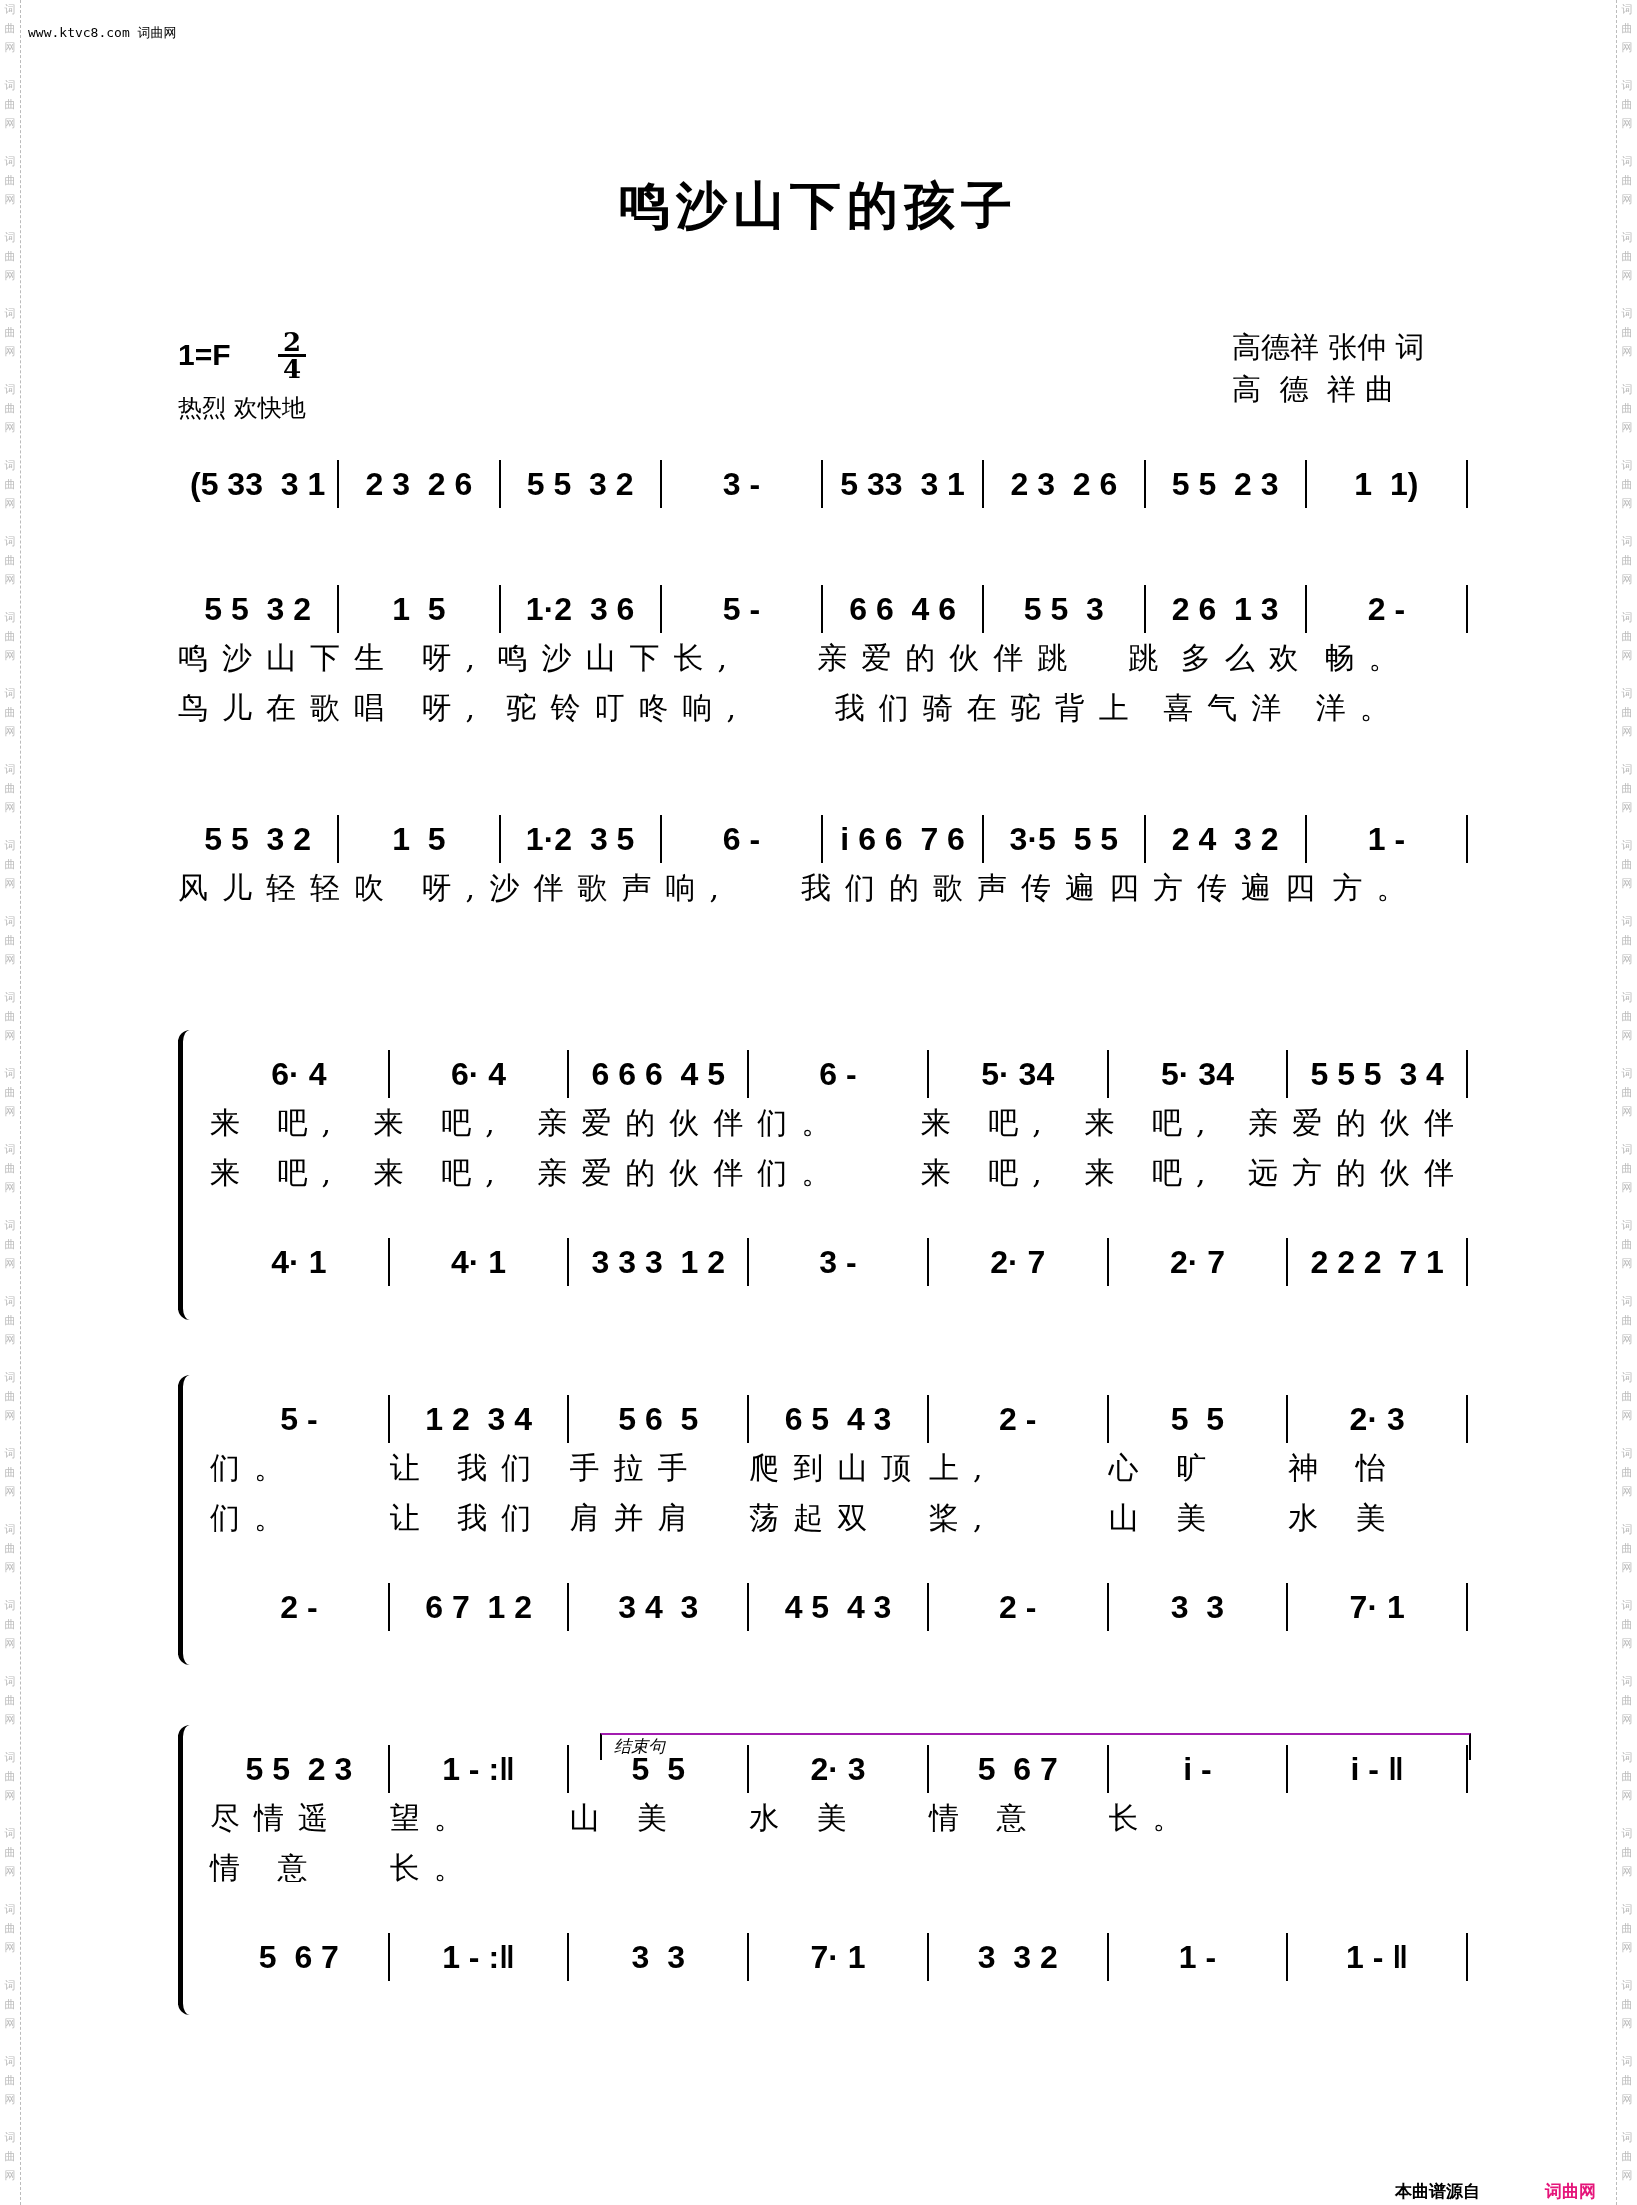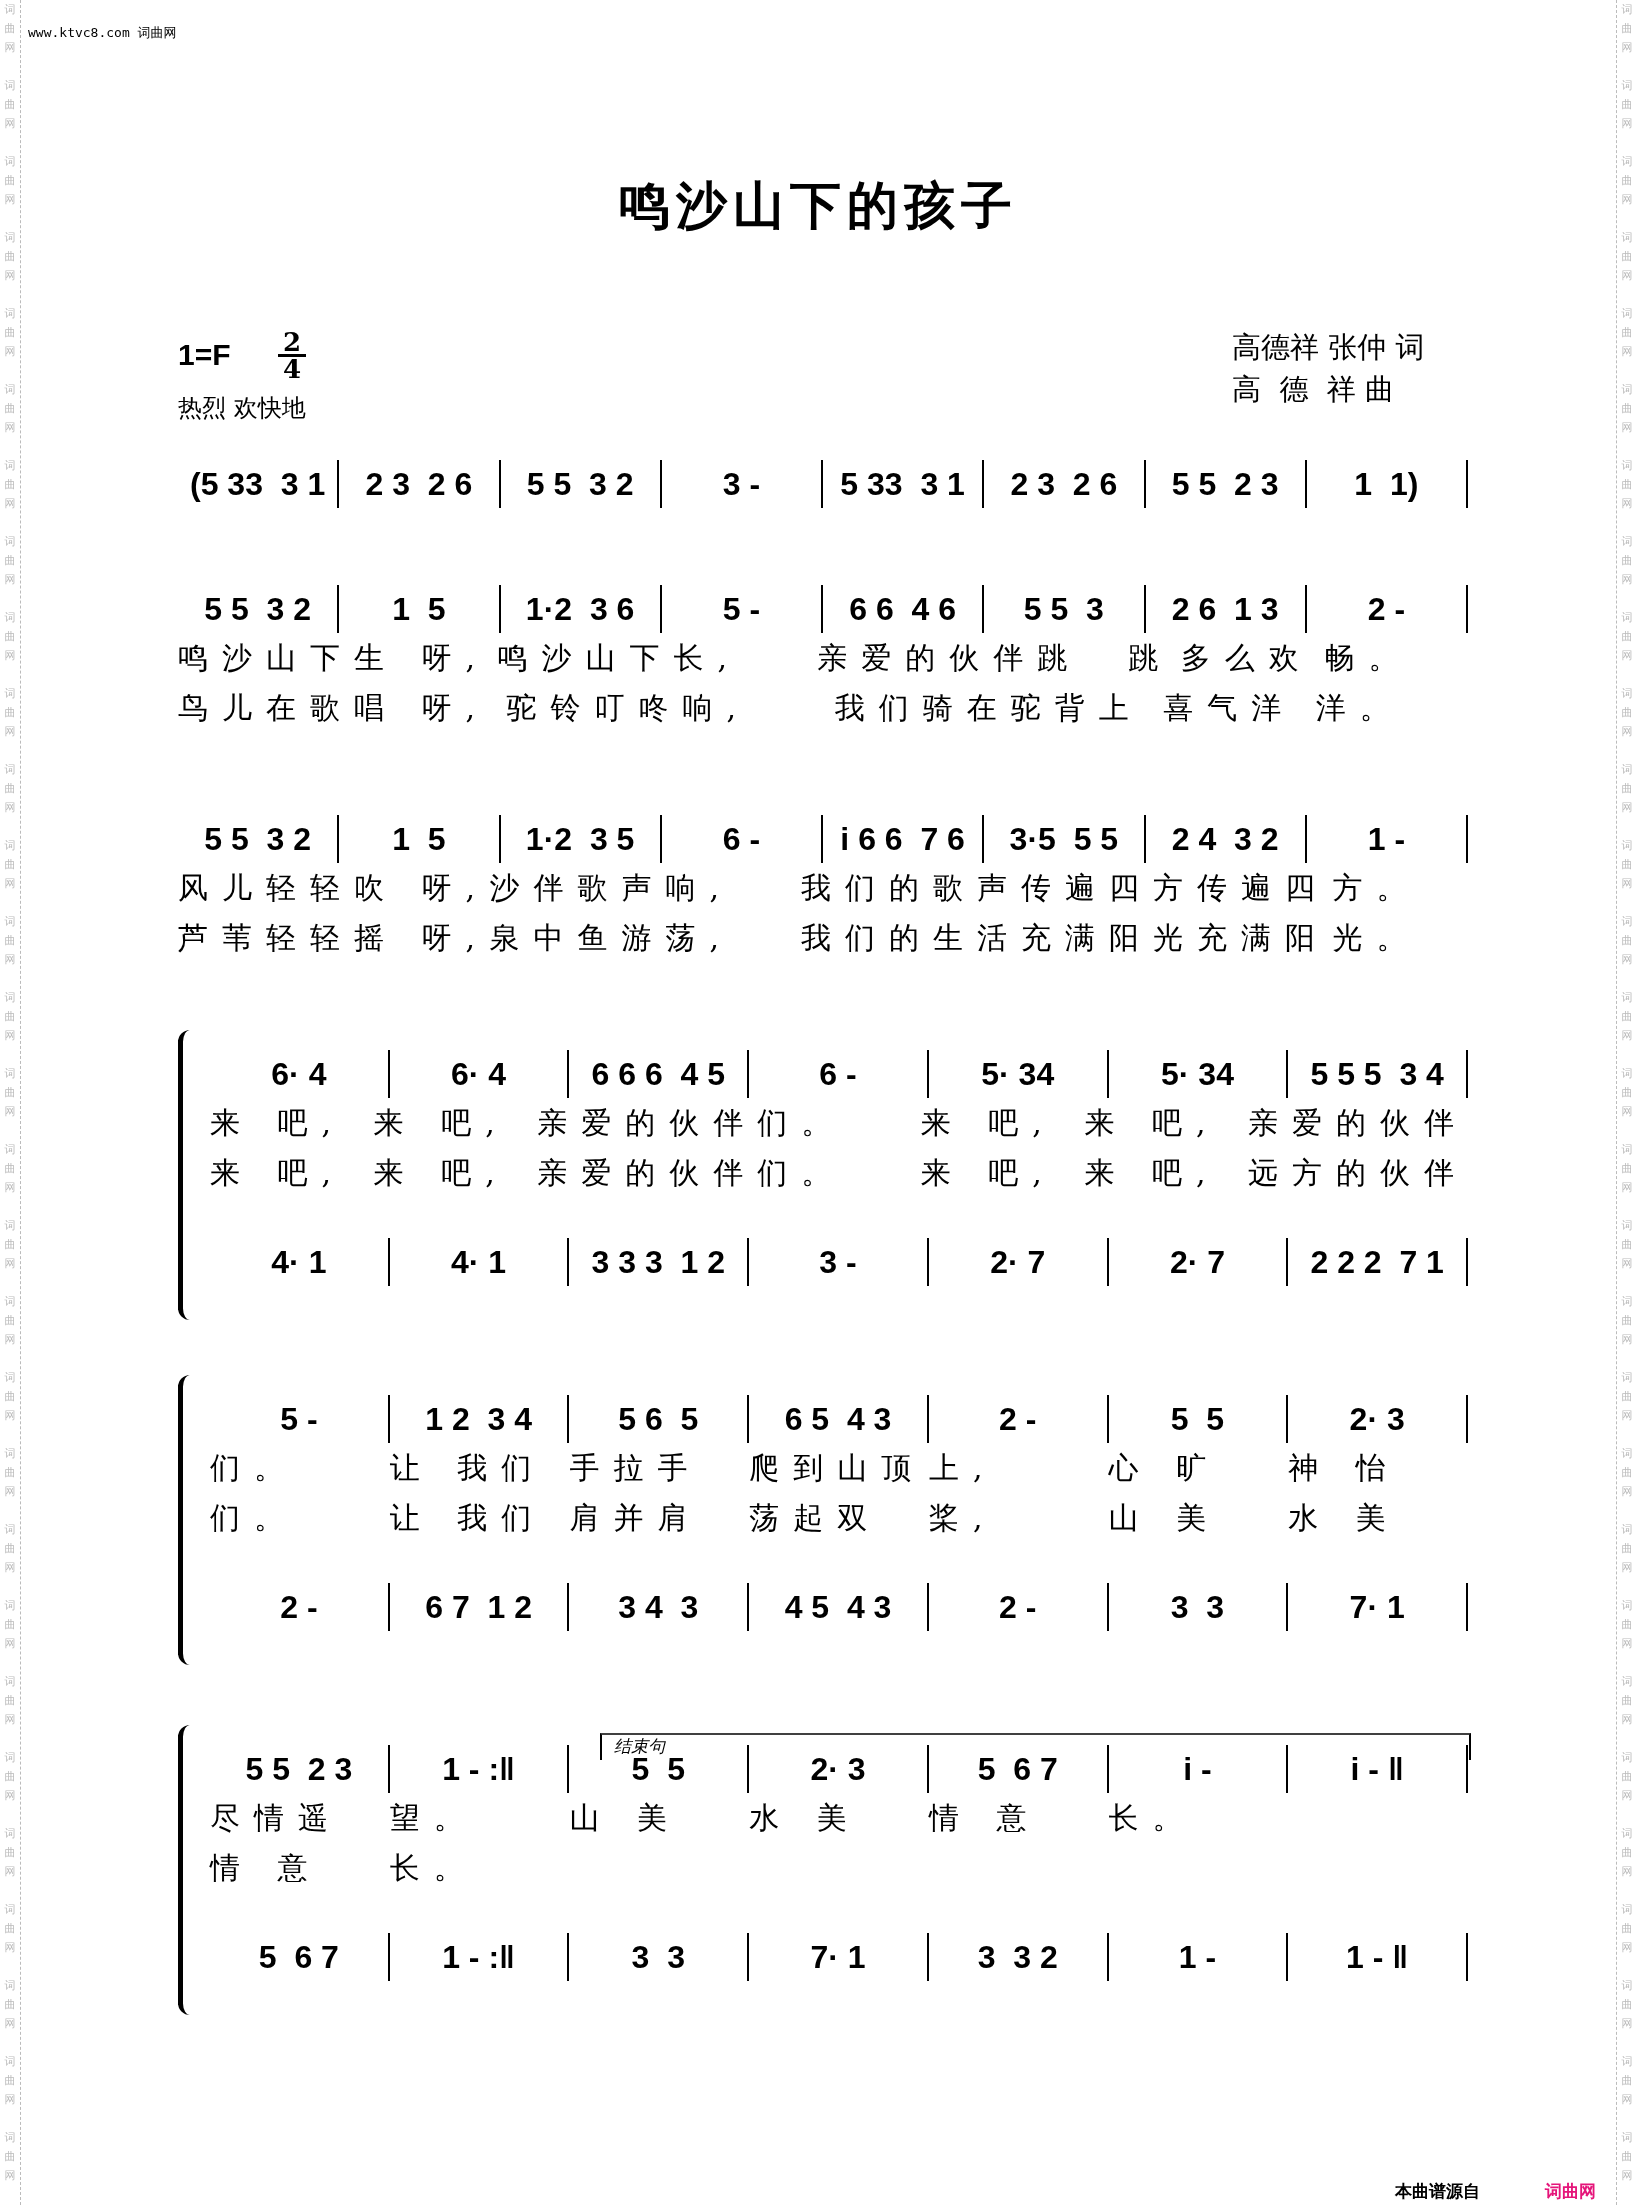--- a/index.html
+++ b/index.html
@@ -17,21 +17,21 @@
   .credits div{white-space:pre;}
   .staff{position:absolute;left:178px;width:1290px;}
   .row{position:relative;height:48px;display:flex;align-items:center;font-family:"Liberation Sans",sans-serif;font-weight:bold;font-size:32px;text-align:right;}
   .measure{display:flex;align-items:center;justify-content:space-around;height:100%;border-right:2.5px solid #000;flex:1;white-space:pre;}
   .lyric{display:flex;font-size:30px;height:50px;align-items:center;font-family:"DejaVu Serif",serif;}
   .lyric .cell{flex:1;white-space:pre;letter-spacing:14px;}
   .bracket{position:absolute;left:178px;width:12px;border-left:5px solid #000;}
   .bracket:before,.bracket:after{content:"";position:absolute;left:-5px;width:16px;height:12px;border-left:5px solid #000;}
   .bracket:before{top:-10px;border-top-left-radius:14px;}
   .bracket:after{bottom:-10px;border-bottom-left-radius:14px;}
-  .volta{position:absolute;left:600px;top:1733px;width:855px;height:25px;border-top:2px solid #404040;border-left:2px solid #000;border-right:2px solid #000;font-size:17px;padding-left:12px;font-style:italic;}
+  .volta{position:absolute;left:600px;top:1733px;width:855px;height:25px;border-top:2px solid #a21caf;border-left:2px solid #000;border-right:2px solid #000;font-size:17px;padding-left:12px;font-style:italic;}
   .footer-src{position:absolute;left:1395px;top:2180px;font-size:17px;font-weight:bold;}
   .footer-brand{position:absolute;left:1545px;top:2180px;font-size:17px;font-weight:bold;color:#e5157a;}
 </style>
 </head>
 <body>
 
 <div class="watermark-col left" id="wm-left" style="white-space: pre;">词
 曲
 网
 
@@ -413,30 +413,20 @@
       <div class="lyric">
         <div class="cell">风儿轻轻</div>
         <div class="cell">吹 呀,</div>
         <div class="cell">沙伴歌声</div>
         <div class="cell">响,</div>
         <div class="cell">我们的歌声</div>
         <div class="cell">传遍四方</div>
         <div class="cell">传遍四</div>
         <div class="cell">方。</div>
       </div>
-      <div class="lyric">
-        <div class="cell">芦苇轻轻</div>
-        <div class="cell">摇 呀,</div>
-        <div class="cell">泉中鱼游</div>
-        <div class="cell">荡,</div>
-        <div class="cell">我们的生活</div>
-        <div class="cell">充满阳光</div>
-        <div class="cell">充满阳</div>
-        <div class="cell">光。</div>
-      </div>
     </div>
     <div class="bracket" style="top: 1040px; height: 270px;"></div>
     <div class="staff" style="top: 1050px; left: 210px; width: 1258px;">
       <div class="row">
         <div class="measure">6· 4</div>
         <div class="measure">6· 4</div>
         <div class="measure">6 6 6  4 5</div>
         <div class="measure">6 -</div>
         <div class="measure">5· 34</div>
         <div class="measure">5· 34</div>

